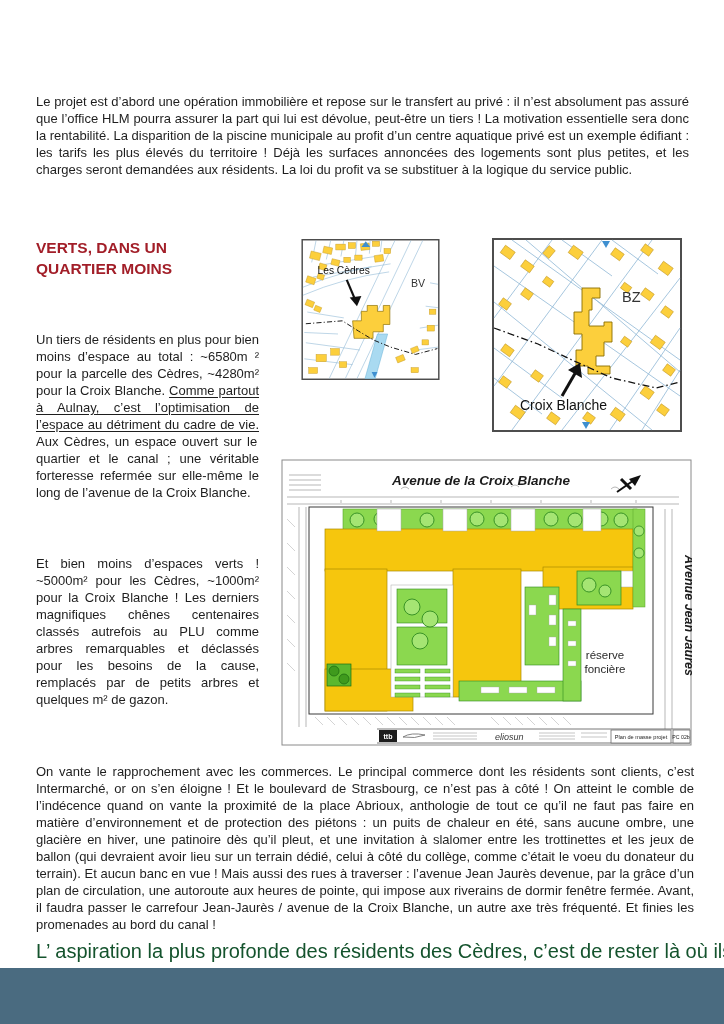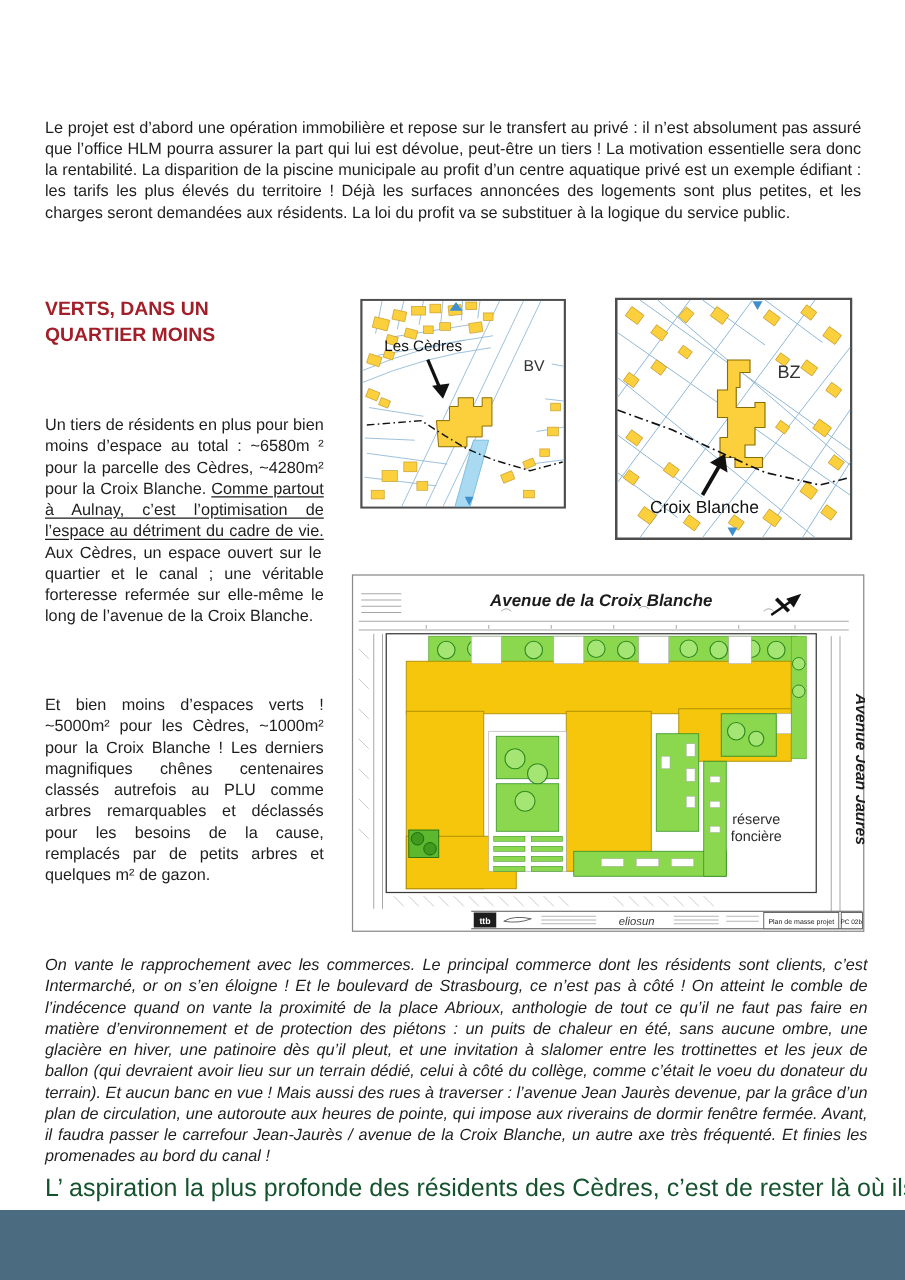--- a/index.html
+++ b/index.html
@@ -11,26 +11,26 @@
   h1.title .accent{color:#c8454f;}
   p.body{margin:0;font-size:13px;line-height:17px;text-align:justify;}
   .intro1{left:36px;top:93px;width:653px;}
   .intro2{left:36px;top:197px;width:653px;}
   .heading{left:36px;top:238px;width:230px;color:#a21e28;font-weight:bold;
            font-size:15.5px;line-height:20.8px;}
   .colp{width:223px;line-height:17.9px;}
   .colp1{left:36px;top:331px;}
   .colp2{left:36px;top:555px;}
   .ul{text-decoration:underline;text-underline-offset:2px;}
-  .map1{left:276px;top:239px;width:189px;height:168px;}
+  .map1{left:276px;top:239px;width:189px;height:141px;}
   .map2{left:492px;top:238px;width:190px;height:194px;}
   .plan{left:281px;top:459px;width:411px;height:287px;}
   svg{display:block;width:100%;height:100%;}
   .bottomwrap{left:36px;top:763px;width:658px;}
-  .outro{font-size:12.8px;line-height:16.8px;font-style:italic;}
+  .outro{font-size:12.8px;line-height:16.8px;}
   .closing{margin:7px 0 0 0;font-size:20px;color:#14532d;white-space:nowrap;}
   .footer-band{left:0;top:968px;width:724px;height:56px;background:#4a6b80;}
   .maptext{font-family:"Liberation Sans", sans-serif;}
 </style>
 </head>
 <body>
 
 <div class="page">
 
 

